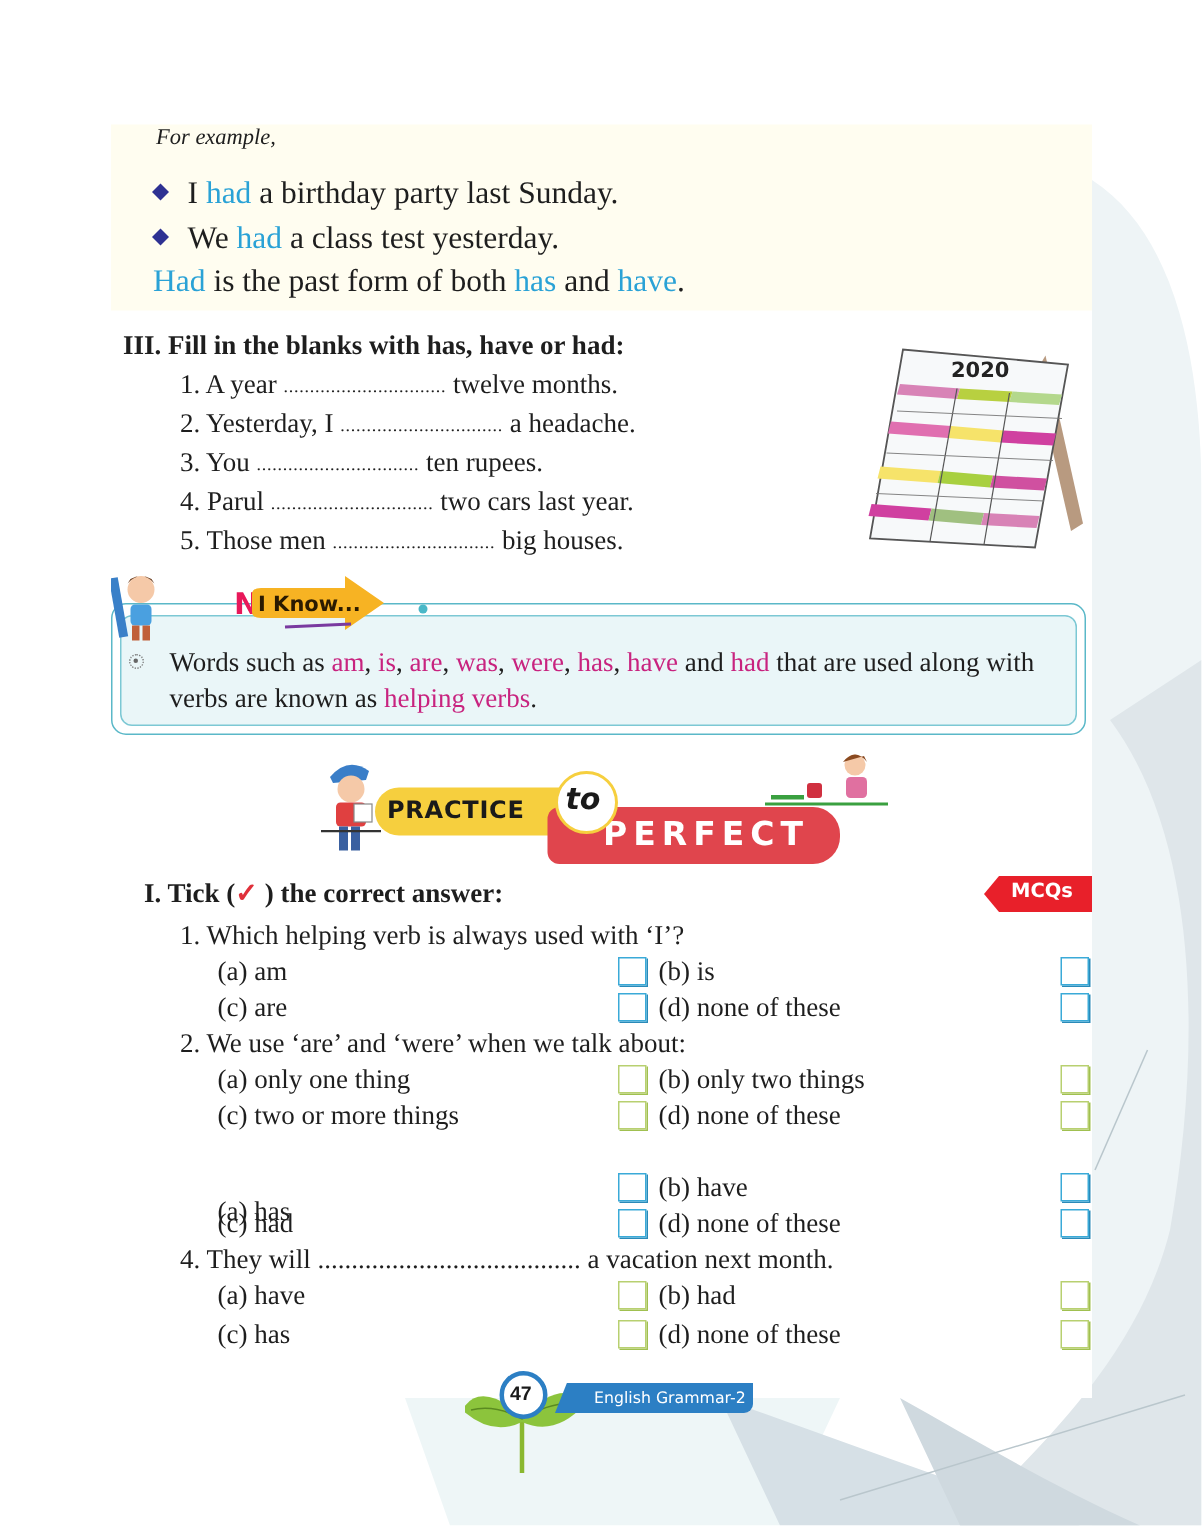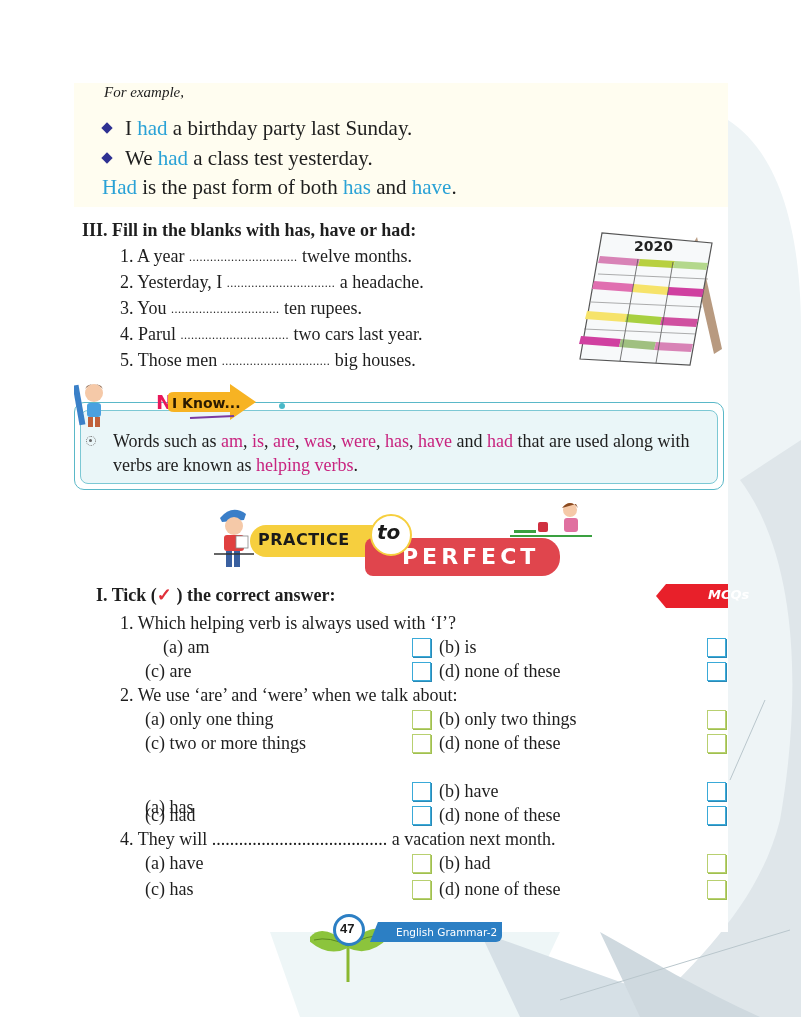--- a/index.html
+++ b/index.html
@@ -112,22 +112,22 @@
     font-family: "DejaVu Sans", sans-serif; font-weight: bold; font-style: italic;
     font-size: 20px; color: #1a1a1a;
   }
 
   
   .mcq-tag {
     position: absolute; left: 656px; top: 584px; width: 72px; height: 24px;
   }
   .mcq-text {
     position: absolute; left: 674px; top: 587px;
-    font-family: "DejaVu Sans", sans-serif; font-weight: bold; font-style: italic;
-    font-size: 13px; color: #ffffff; margin-left: 34px;
+    font-family: "DejaVu Sans", sans-serif; font-weight: bold; 
+    font-size: 13px; color: #ffffff;
   }
   .tick-mark { color: #e0303a; font-weight: bold; }
   .cb {
     position: absolute; width: 19px; height: 19px; background: #ffffff;
   }
   .cb.blue-cb { border: 1.5px solid #3aaad8; box-shadow: 1px 1px 0 #2a8ab8; }
   .cb.green-cb { border: 1.5px solid #b8d070; box-shadow: 1px 1px 0 #a0c050; }
 
   
   .footer-band {
@@ -275,21 +275,21 @@
   <svg class="mcq-tag" viewBox="0 0 72 24">
     <polygon points="0,12 10,0 72,0 72,24 10,24" fill="#e8202a"></polygon>
   </svg>
   <div class="mcq-text">MCQs</div>
 
   <div class="sec-heading" style="left:96px; top:584px;">
     <span>I.  Tick (</span><span class="tick-mark">✓</span><span> ) the correct answer:</span>
   </div>
 
   <div class="q-line" style="left:120px; top:613px;">1.  Which helping verb is always used with ‘I’?</div>
-  <div class="q-line" style="left:145px; top:637px;margin-left:18px;">(a)  am</div>
+  <div class="q-line" style="left:145px; top:637px;">(a)  am</div>
   <div class="cb blue-cb" style="left:412px; top:638px;"></div>
   <div class="q-line" style="left:439px; top:637px;">(b)  is</div>
   <div class="cb blue-cb" style="left:707px; top:638px;"></div>
   <div class="q-line" style="left:145px; top:661px;">(c)  are</div>
   <div class="cb blue-cb" style="left:412px; top:662px;"></div>
   <div class="q-line" style="left:439px; top:661px;">(d) none of these</div>
   <div class="cb blue-cb" style="left:707px; top:662px;"></div>
 
   <div class="q-line" style="left:120px; top:685px;">2.  We use ‘are’ and ‘were’ when we talk about:</div>
   <div class="q-line" style="left:145px; top:709px;">(a)  only one thing</div>

